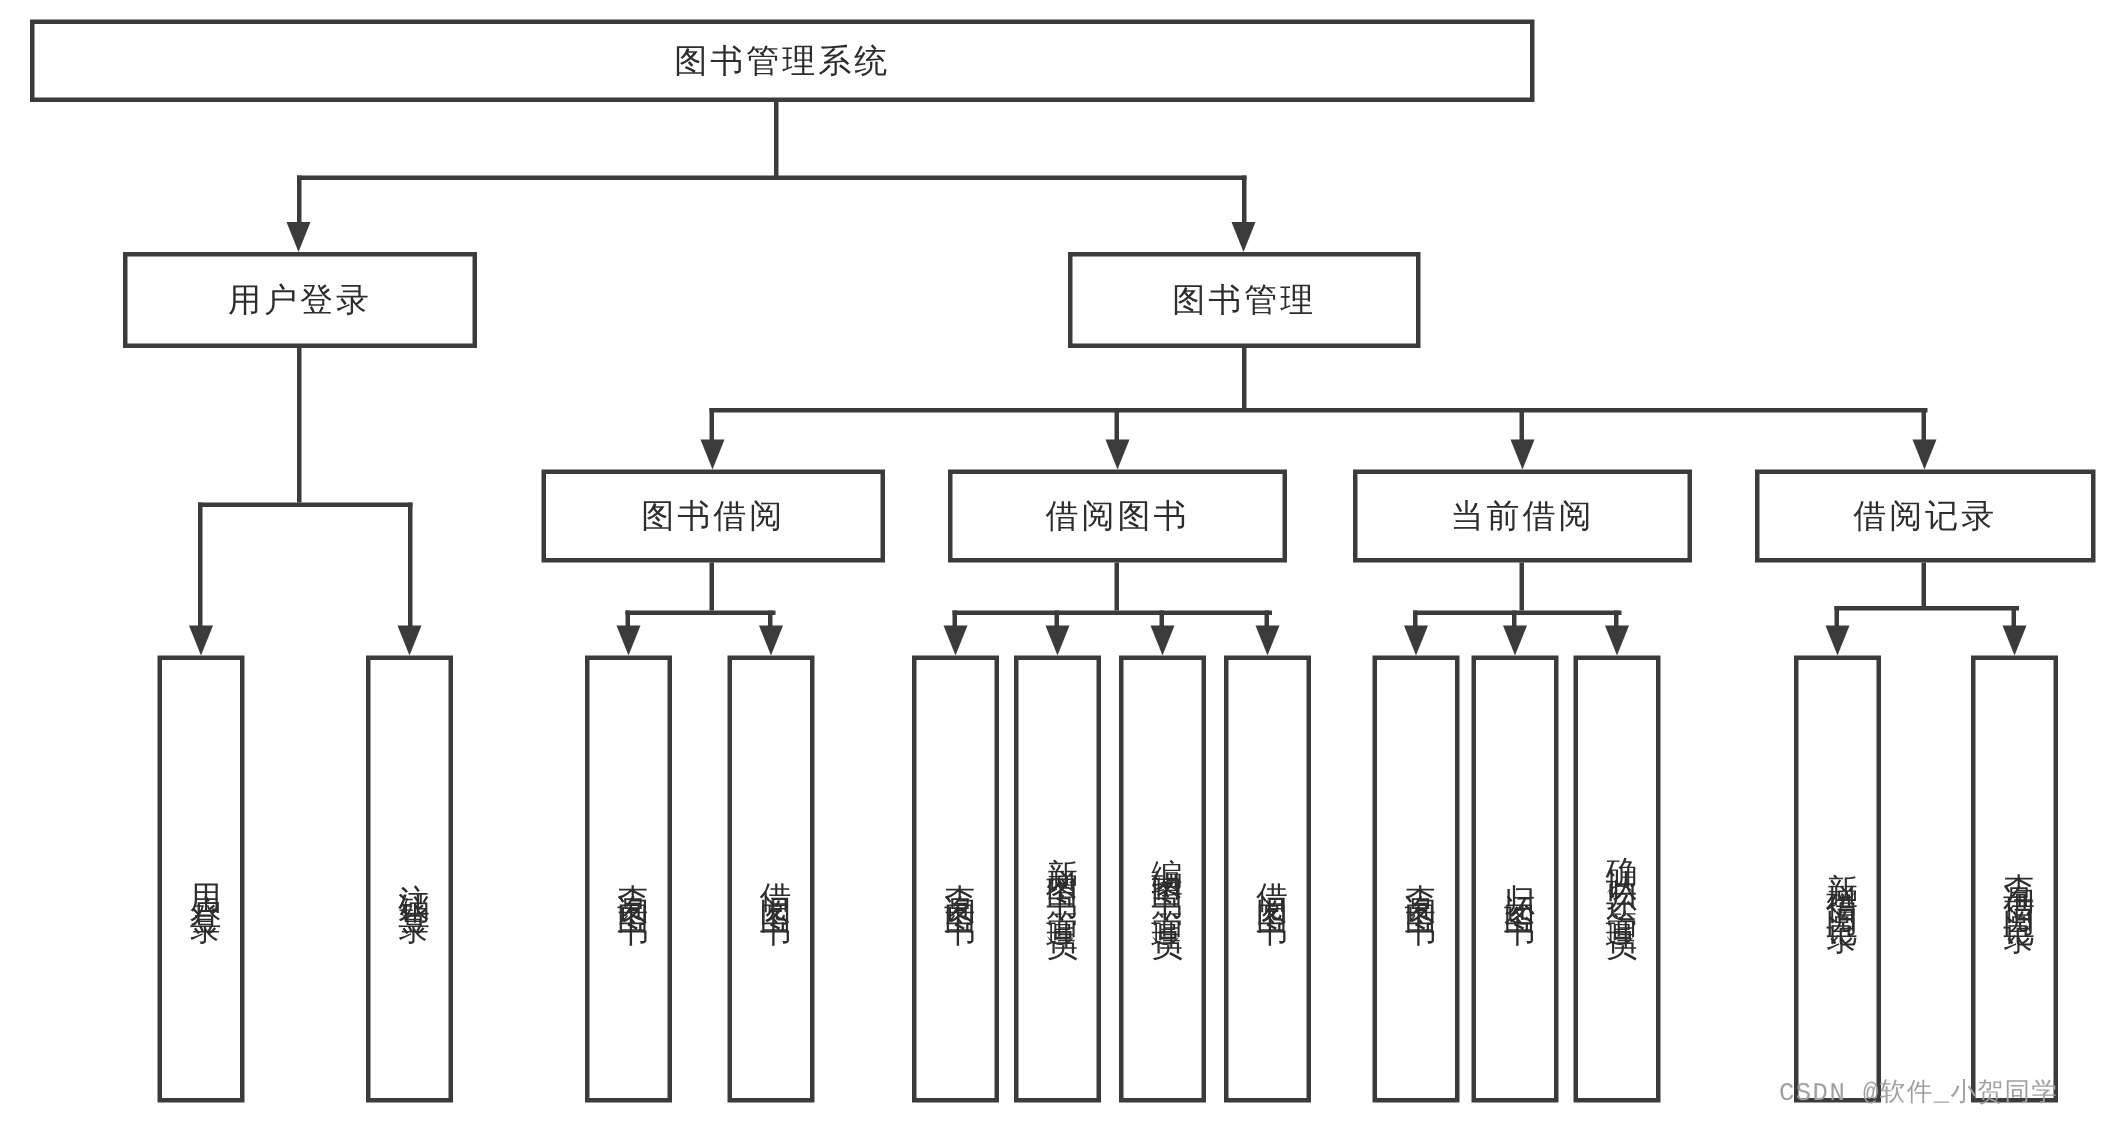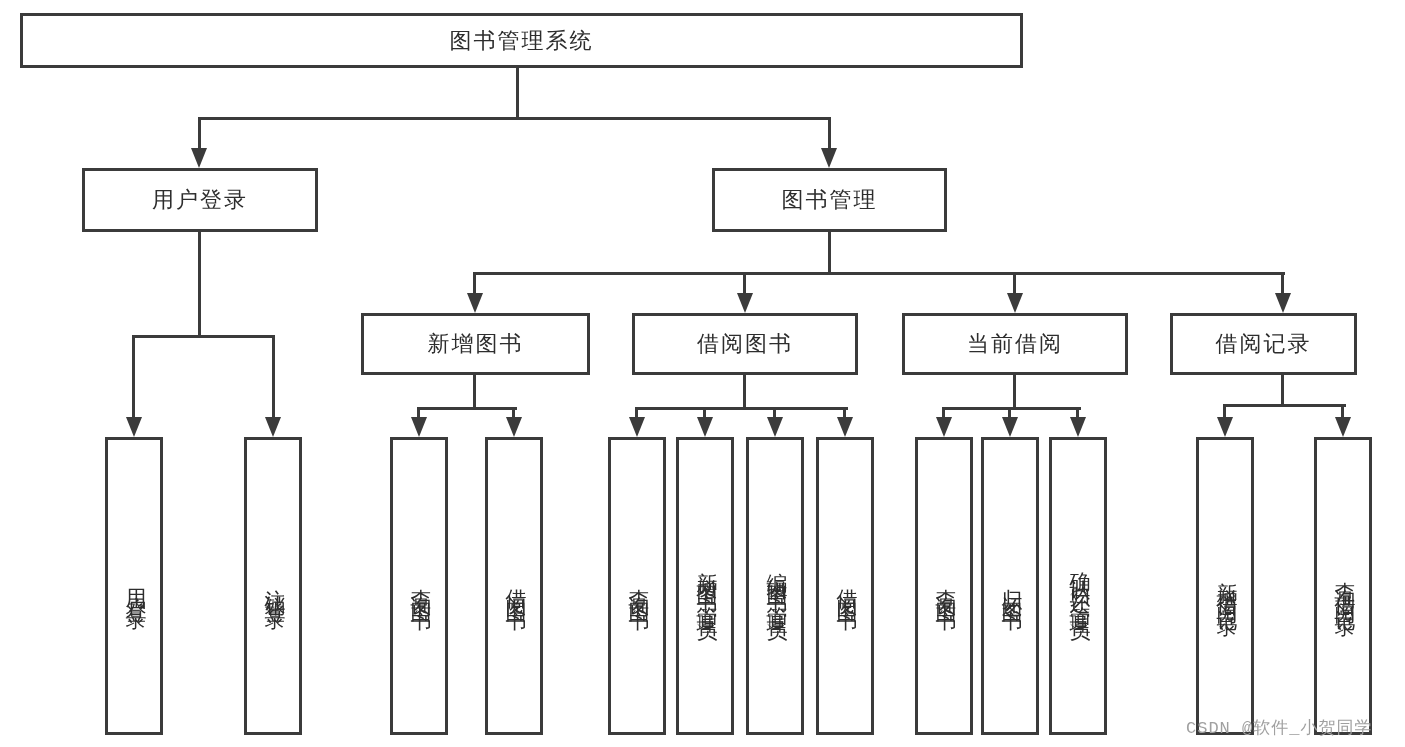--- a/index.html
+++ b/index.html
@@ -52,24 +52,24 @@
 </head>
 <body>
 
 <div class="stage" style="--line: #3b3b3b; --text: #2d2d2d; --wm: #a0a0a0; --bg: #ffffff;">
 
   <div class="node" style="left:20px;top:13px;width:1003px;height:55px;">图书管理系统</div>
 
   <div class="node" style="left:82px;top:168px;width:236px;height:64px;">用户登录</div>
   <div class="node" style="left:712px;top:168px;width:235px;height:64px;">图书管理</div>
 
-  <div class="node" style="left:361px;top:313px;width:229px;height:62px;">新增图书</div>
+  <div class="node" style="left:361px;top:313px;width:229px;height:62px;">图书借阅</div>
   <div class="node" style="left:632px;top:313px;width:226px;height:62px;">借阅图书</div>
   <div class="node" style="left:902px;top:313px;width:226px;height:62px;">当前借阅</div>
-  <div class="node" style="left:1170px;top:313px;width:187px;height:62px;text-align:center;">借阅记录</div>
+  <div class="node" style="left:1170px;top:313px;width:227px;height:62px;text-align:center;">借阅记录</div>
 
   <div class="node vnode" style="left:105px;top:437px;width:58px;height:298px;">用户登录</div>
   <div class="node vnode" style="left:244px;top:437px;width:58px;height:298px;">注销登录</div>
 
   <div class="node vnode" style="left:390px;top:437px;width:58px;height:298px;">查询图书</div>
   <div class="node vnode" style="left:485px;top:437px;width:58px;height:298px;">借阅图书</div>
 
   <div class="node vnode" style="left:608px;top:437px;width:58px;height:298px;">查询图书</div>
   <div class="node vnode" style="left:676px;top:437px;width:58px;height:298px;">新增图书（管理员）</div>
   <div class="node vnode" style="left:746px;top:437px;width:58px;height:298px;">编辑图书（管理员）</div>

